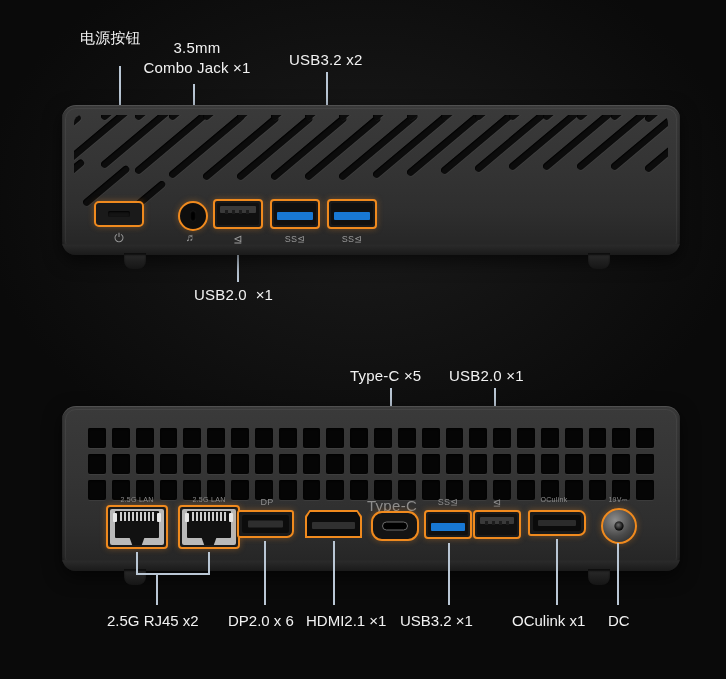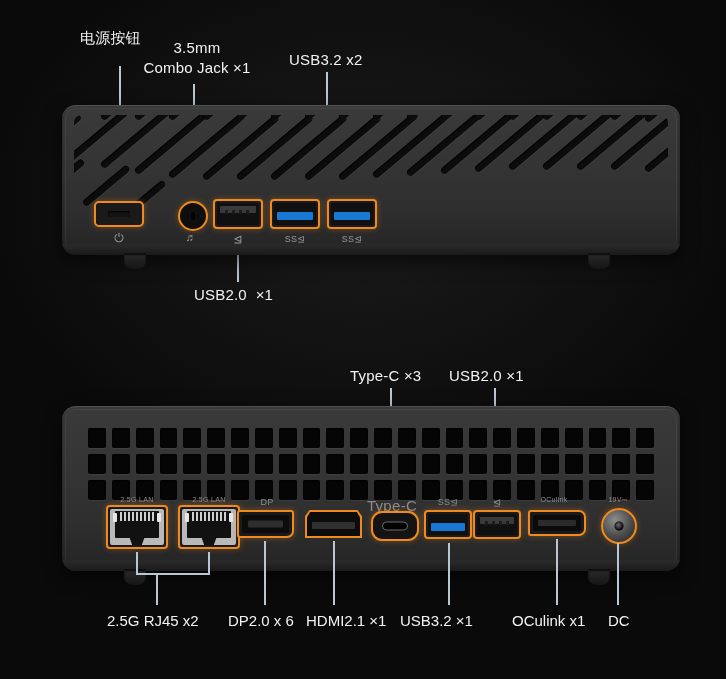--- a/index.html
+++ b/index.html
@@ -318,21 +318,21 @@
       </div>
     </div>
     <div class="port-label" style="left:327px;top:234px;width:50px;font-size:9px;color:#9a9a9a;">SS⊴</div>
 
     <div class="foot" style="left:124px;top:253px;"></div>
     <div class="foot" style="left:588px;top:253px;"></div>
   </div>
 
   <div>
 
-    <div class="callout" style="left:350px;top:366px;">Type-C ×3</div>
+    <div class="callout" style="left:350px;top:366px;">Type-C ×5</div>
     <div class="callout" style="left:449px;top:366px;">USB2.0 ×1</div>
     <div class="lead v" style="left:390px;top:388px;height:112px;"></div>
     <div class="lead v" style="left:494px;top:388px;height:112px;"></div>
 
     <div class="chassis" style="left:62px;top:406px;width:618px;height:165px;">
       <div class="inner-border"></div>
 
       <div class="vent-grid" style="left:26px;top:22px;width:566px;grid-template-columns:repeat(24,1fr);grid-template-rows:repeat(3,20px);">
         <div class="hole"></div>
           <div class="hole"></div>

